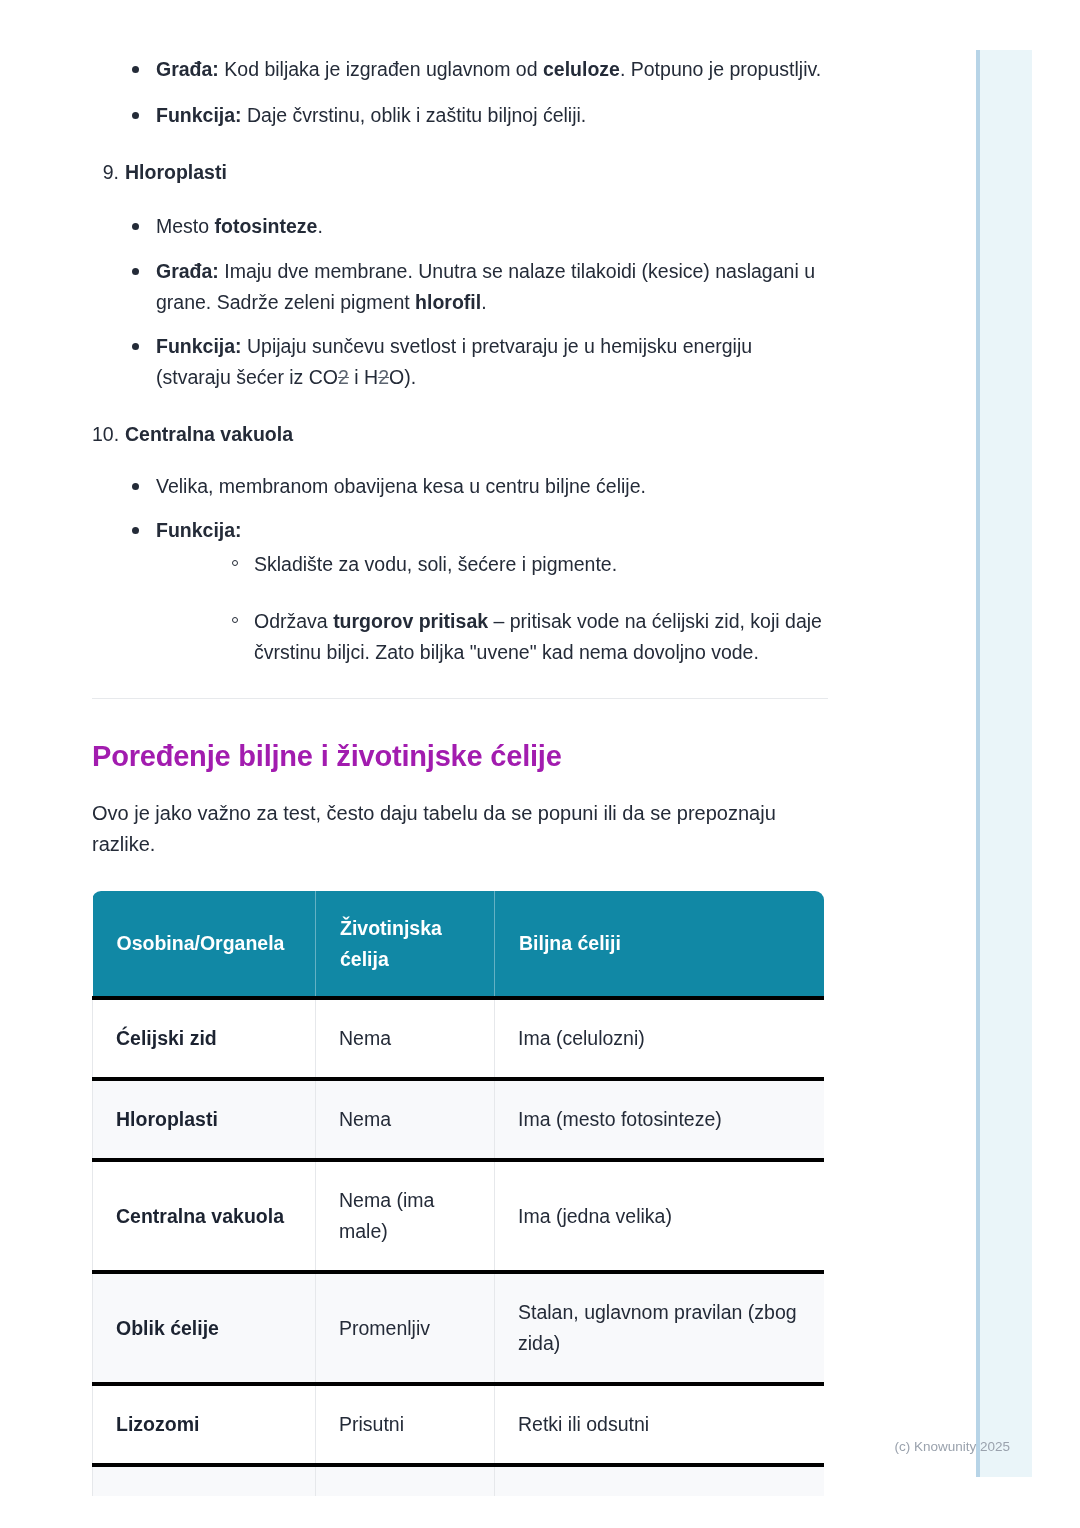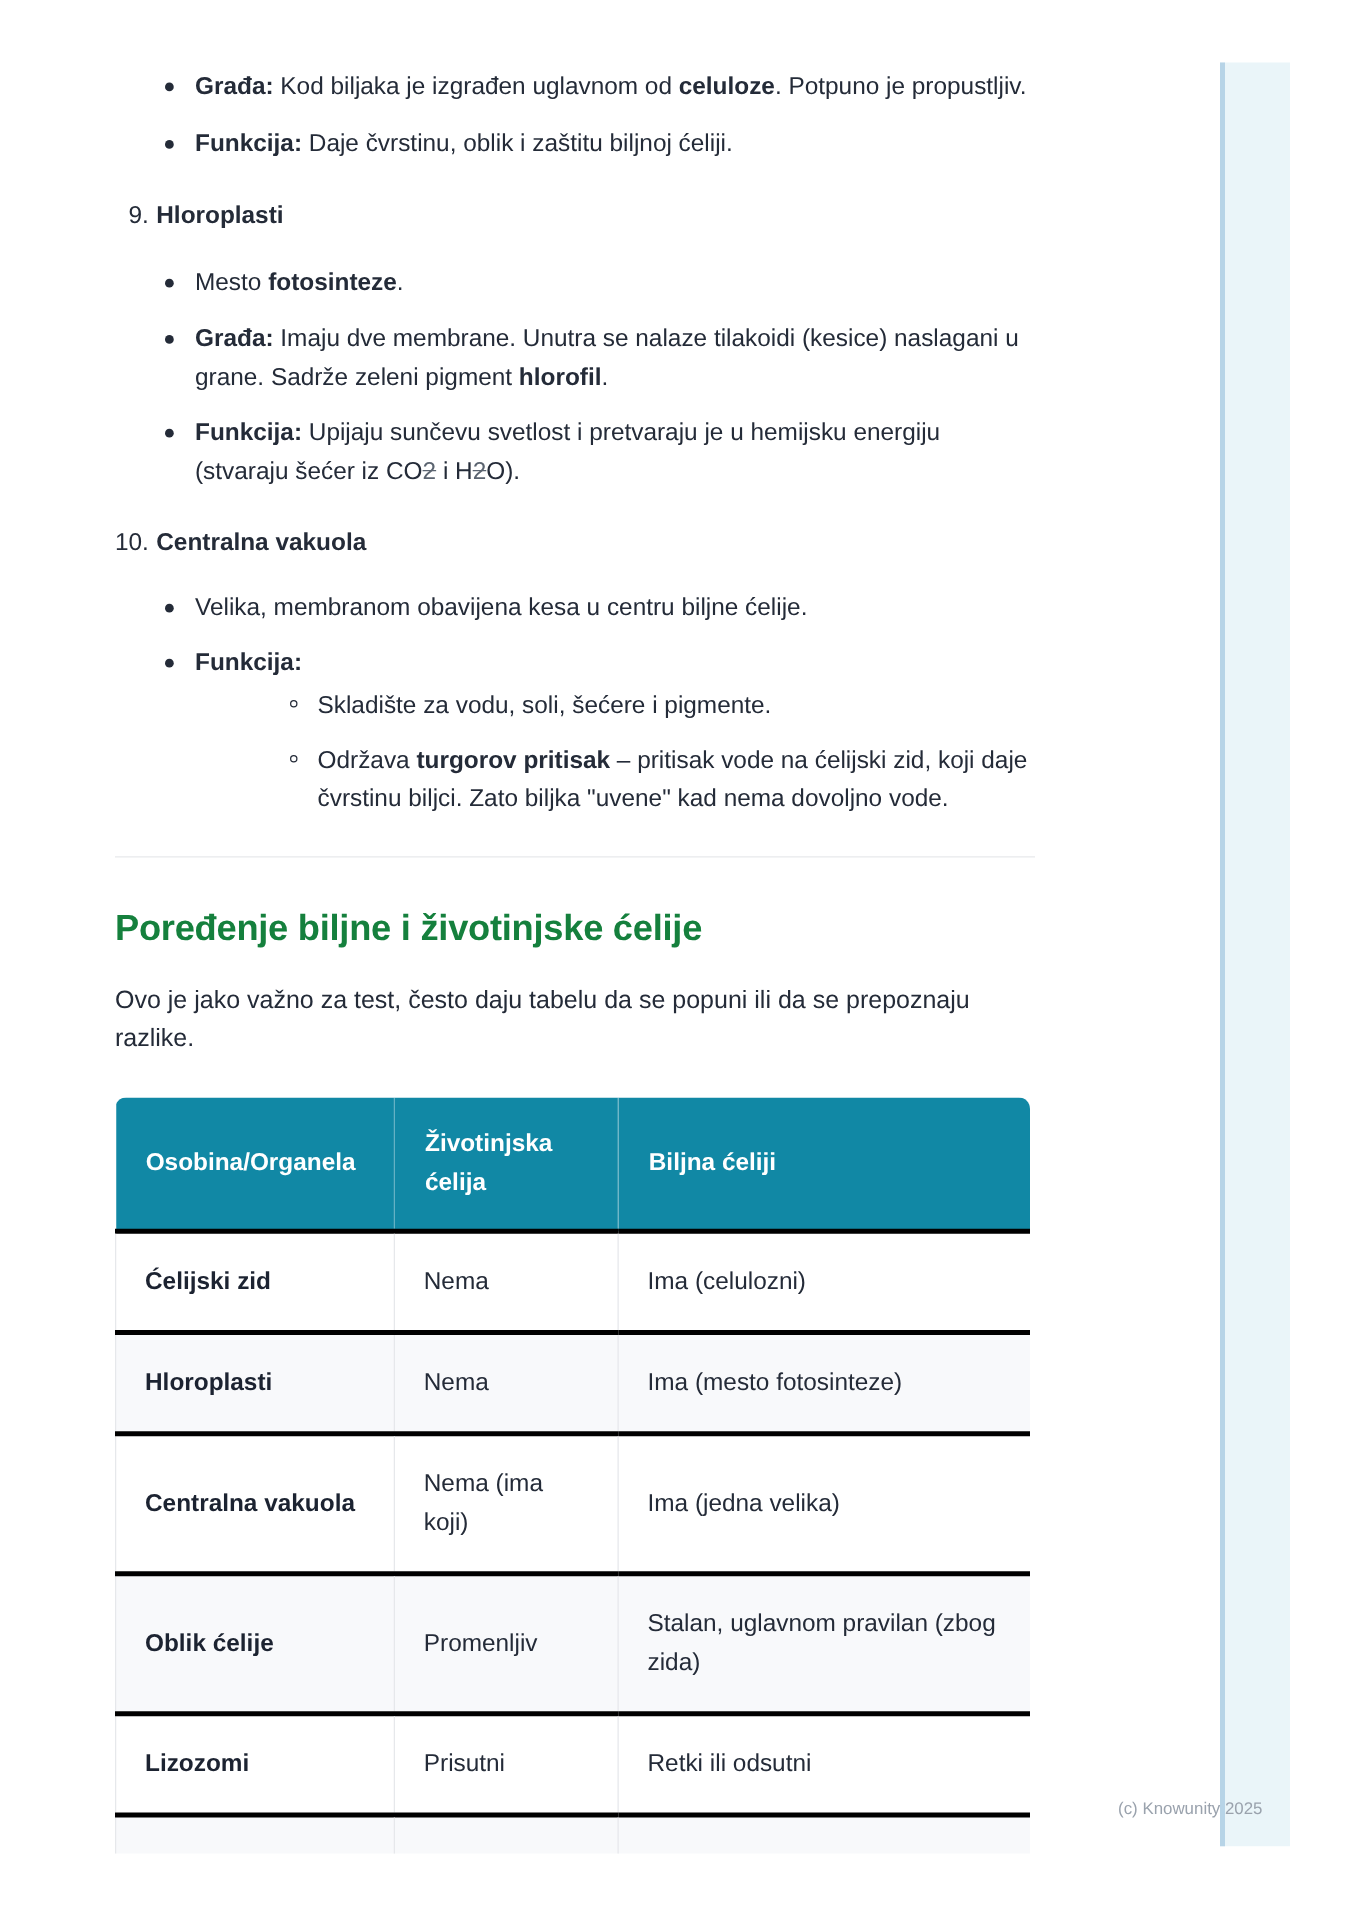--- a/index.html
+++ b/index.html
@@ -19,21 +19,21 @@
   .b{font-weight:700;}
   .strike{text-decoration:line-through;color:#5b6470;}
 
   
   .bullet{position:relative;padding-left:64px;margin-bottom:15px;}
   .bullet::before{
     content:"";position:absolute;left:40px;top:12px;
     width:7px;height:7px;border-radius:50%;background:#242b38;
   }
   .bullet.last{margin-bottom:0;}
-  .circle{position:relative;padding-left:98px;margin-bottom:13px;}
+  .circle{position:relative;padding-left:98px;margin-bottom:26px;}
   .circle::before{
     content:"";position:absolute;left:76px;top:11px;
     width:6px;height:6px;border-radius:50%;
     background:transparent;border:1.5px solid #242b38;box-sizing:border-box;
   }
   .circle.last{margin-bottom:0;}
 
   
   .oli{display:flex;margin-top:26px;}
   .oli .num{width:27px;text-align:right;margin-right:6px;flex:none;}
@@ -42,21 +42,21 @@
   .sublist-tight{margin-top:21px;}
   .subsublist{margin-top:3px;}
   .mb13{margin-bottom:13px;}
   .mb14{margin-bottom:14px;}
 
   .divider{border:none;border-top:1px solid #e7e9ec;margin:30px 0 0 0;}
 
   .section-heading{
     margin-top:39px;
     font-size:29px;line-height:36px;font-weight:700;
-    color:#15803d;letter-spacing:-0.2px;
+    color:#a21caf;letter-spacing:-0.2px;
   }
   .intro{margin-top:23px;font-size:20px;line-height:31px;}
 
   
   .table-wrap{margin-top:31px;width:732px;border-radius:9px 9px 0 0;overflow:hidden;}
   table{border-collapse:collapse;width:732px;table-layout:fixed;}
   col.c1{width:223px;}col.c2{width:179px;}col.c3{width:330px;}
   thead th{
     background:#1188a5;color:#ffffff;font-weight:700;text-align:left;
     padding:0 20px 0 24px;height:105px;vertical-align:middle;
@@ -148,21 +148,21 @@
           <td>Nema</td>
           <td>Ima (celulozni)</td>
         </tr>
         <tr class="alt">
           <td>Hloroplasti</td>
           <td>Nema</td>
           <td>Ima (mesto fotosinteze)</td>
         </tr>
         <tr>
           <td>Centralna vakuola</td>
-          <td>Nema (ima koji)</td>
+          <td>Nema (ima male)</td>
           <td>Ima (jedna velika)</td>
         </tr>
         <tr class="alt">
           <td>Oblik ćelije</td>
           <td>Promenljiv</td>
           <td>Stalan, uglavnom pravilan (zbog zida)</td>
         </tr>
         <tr>
           <td>Lizozomi</td>
           <td>Prisutni</td>

